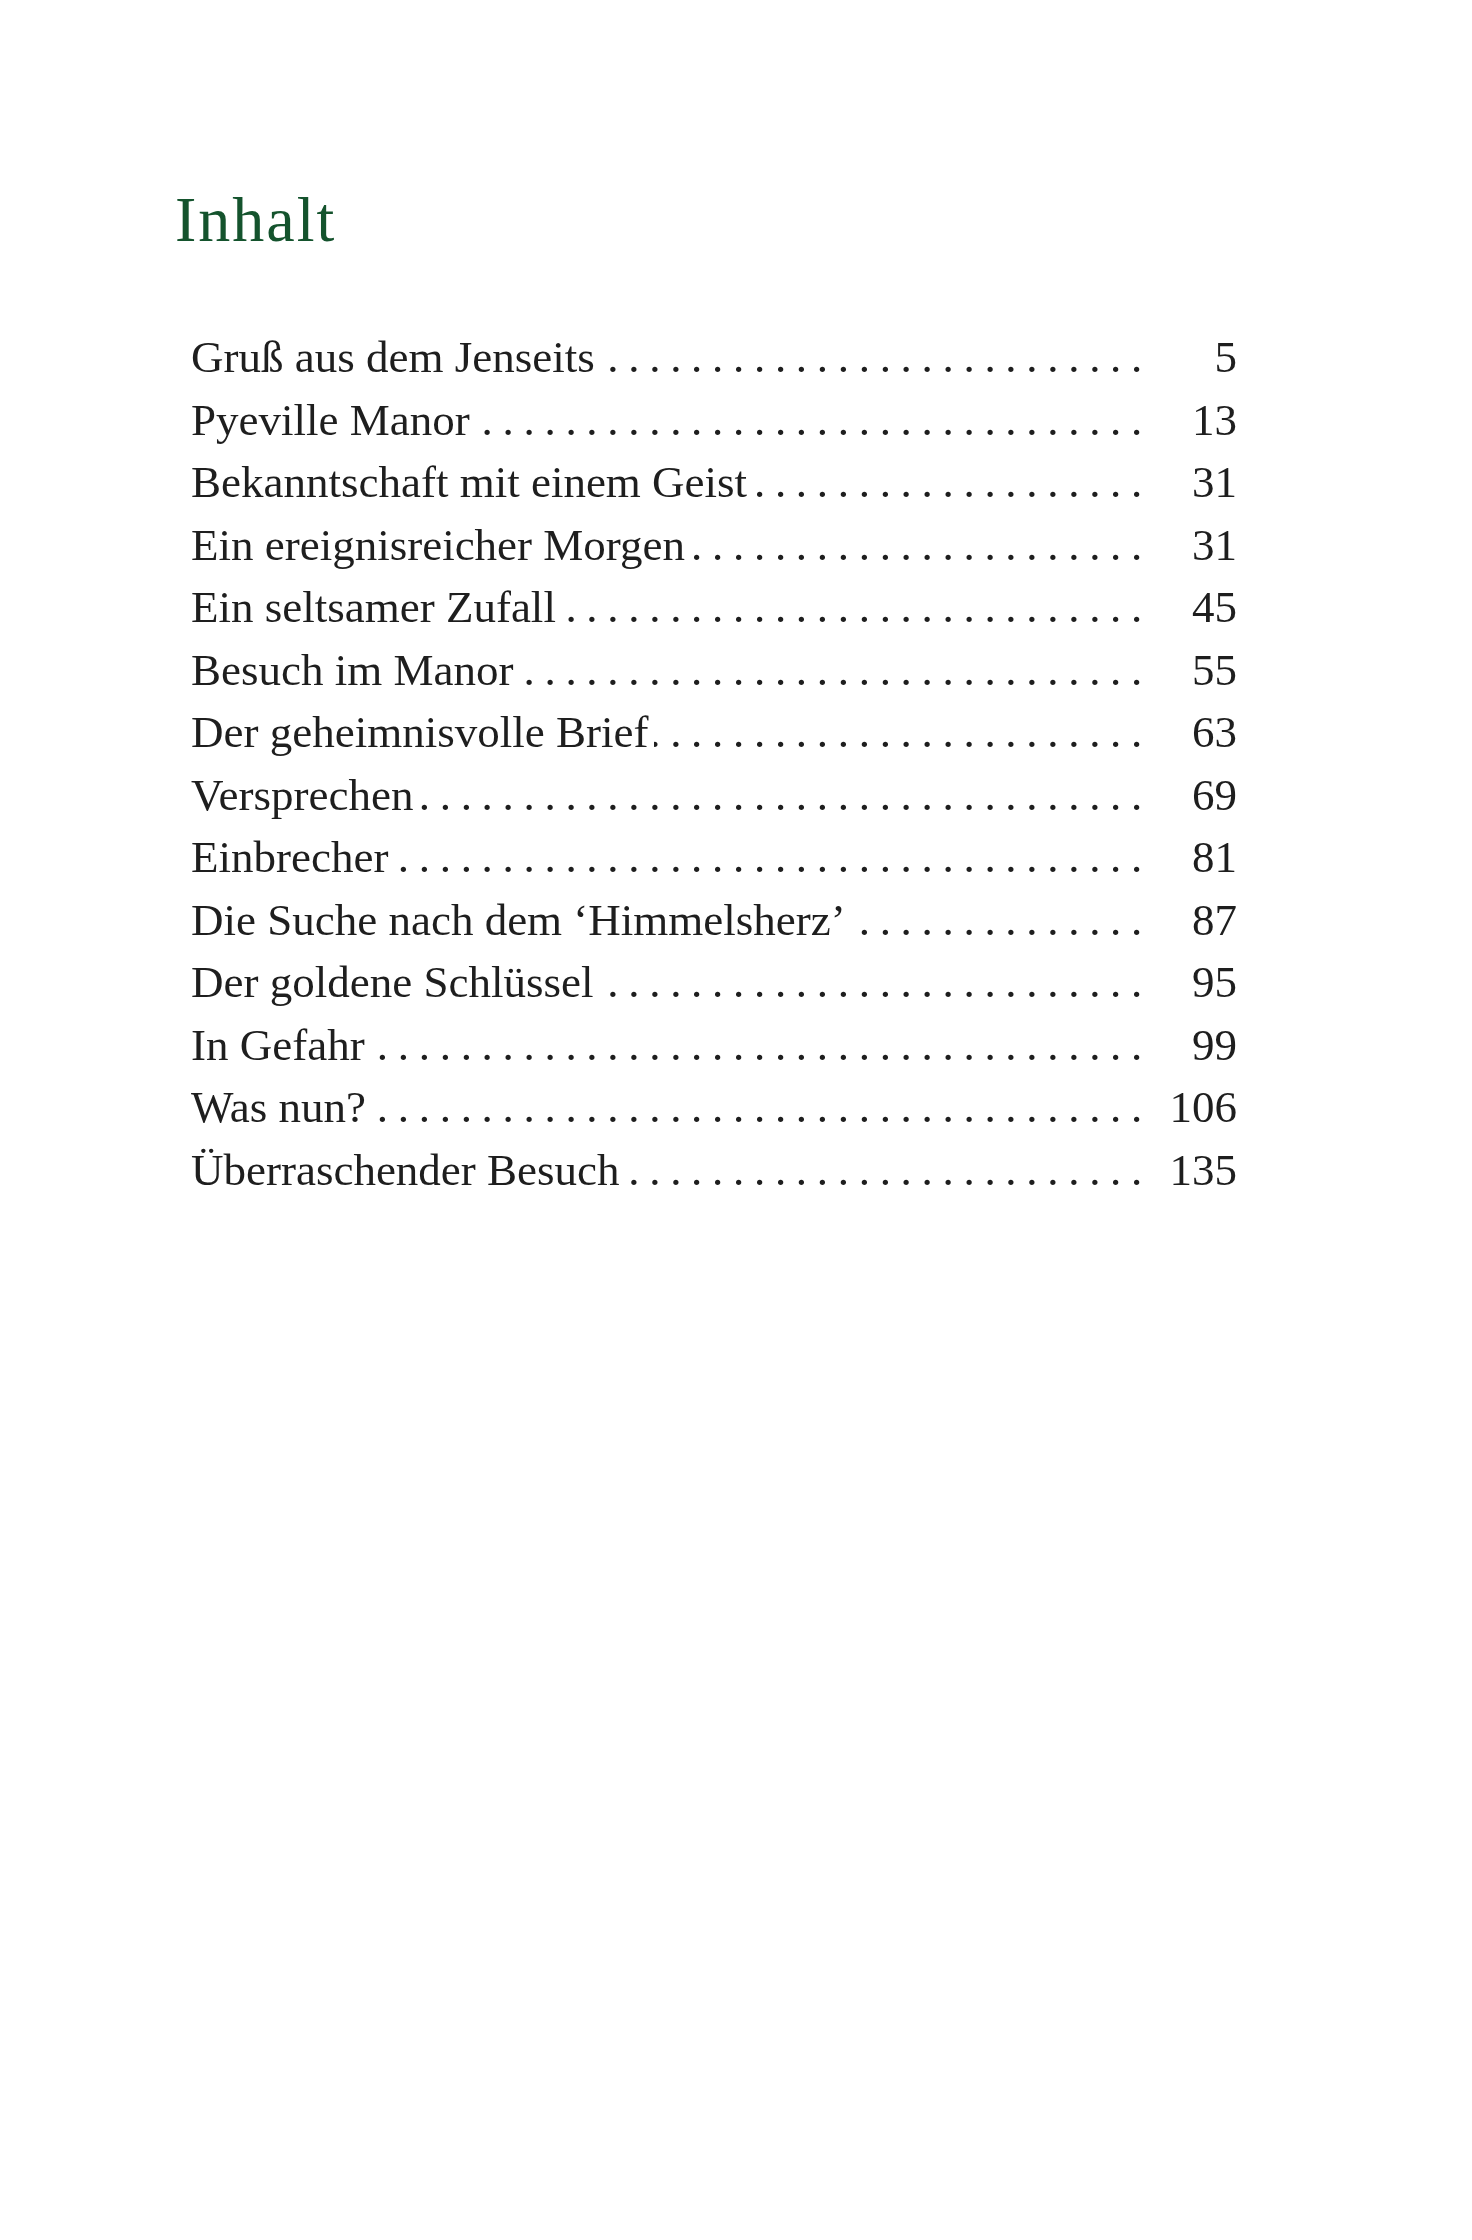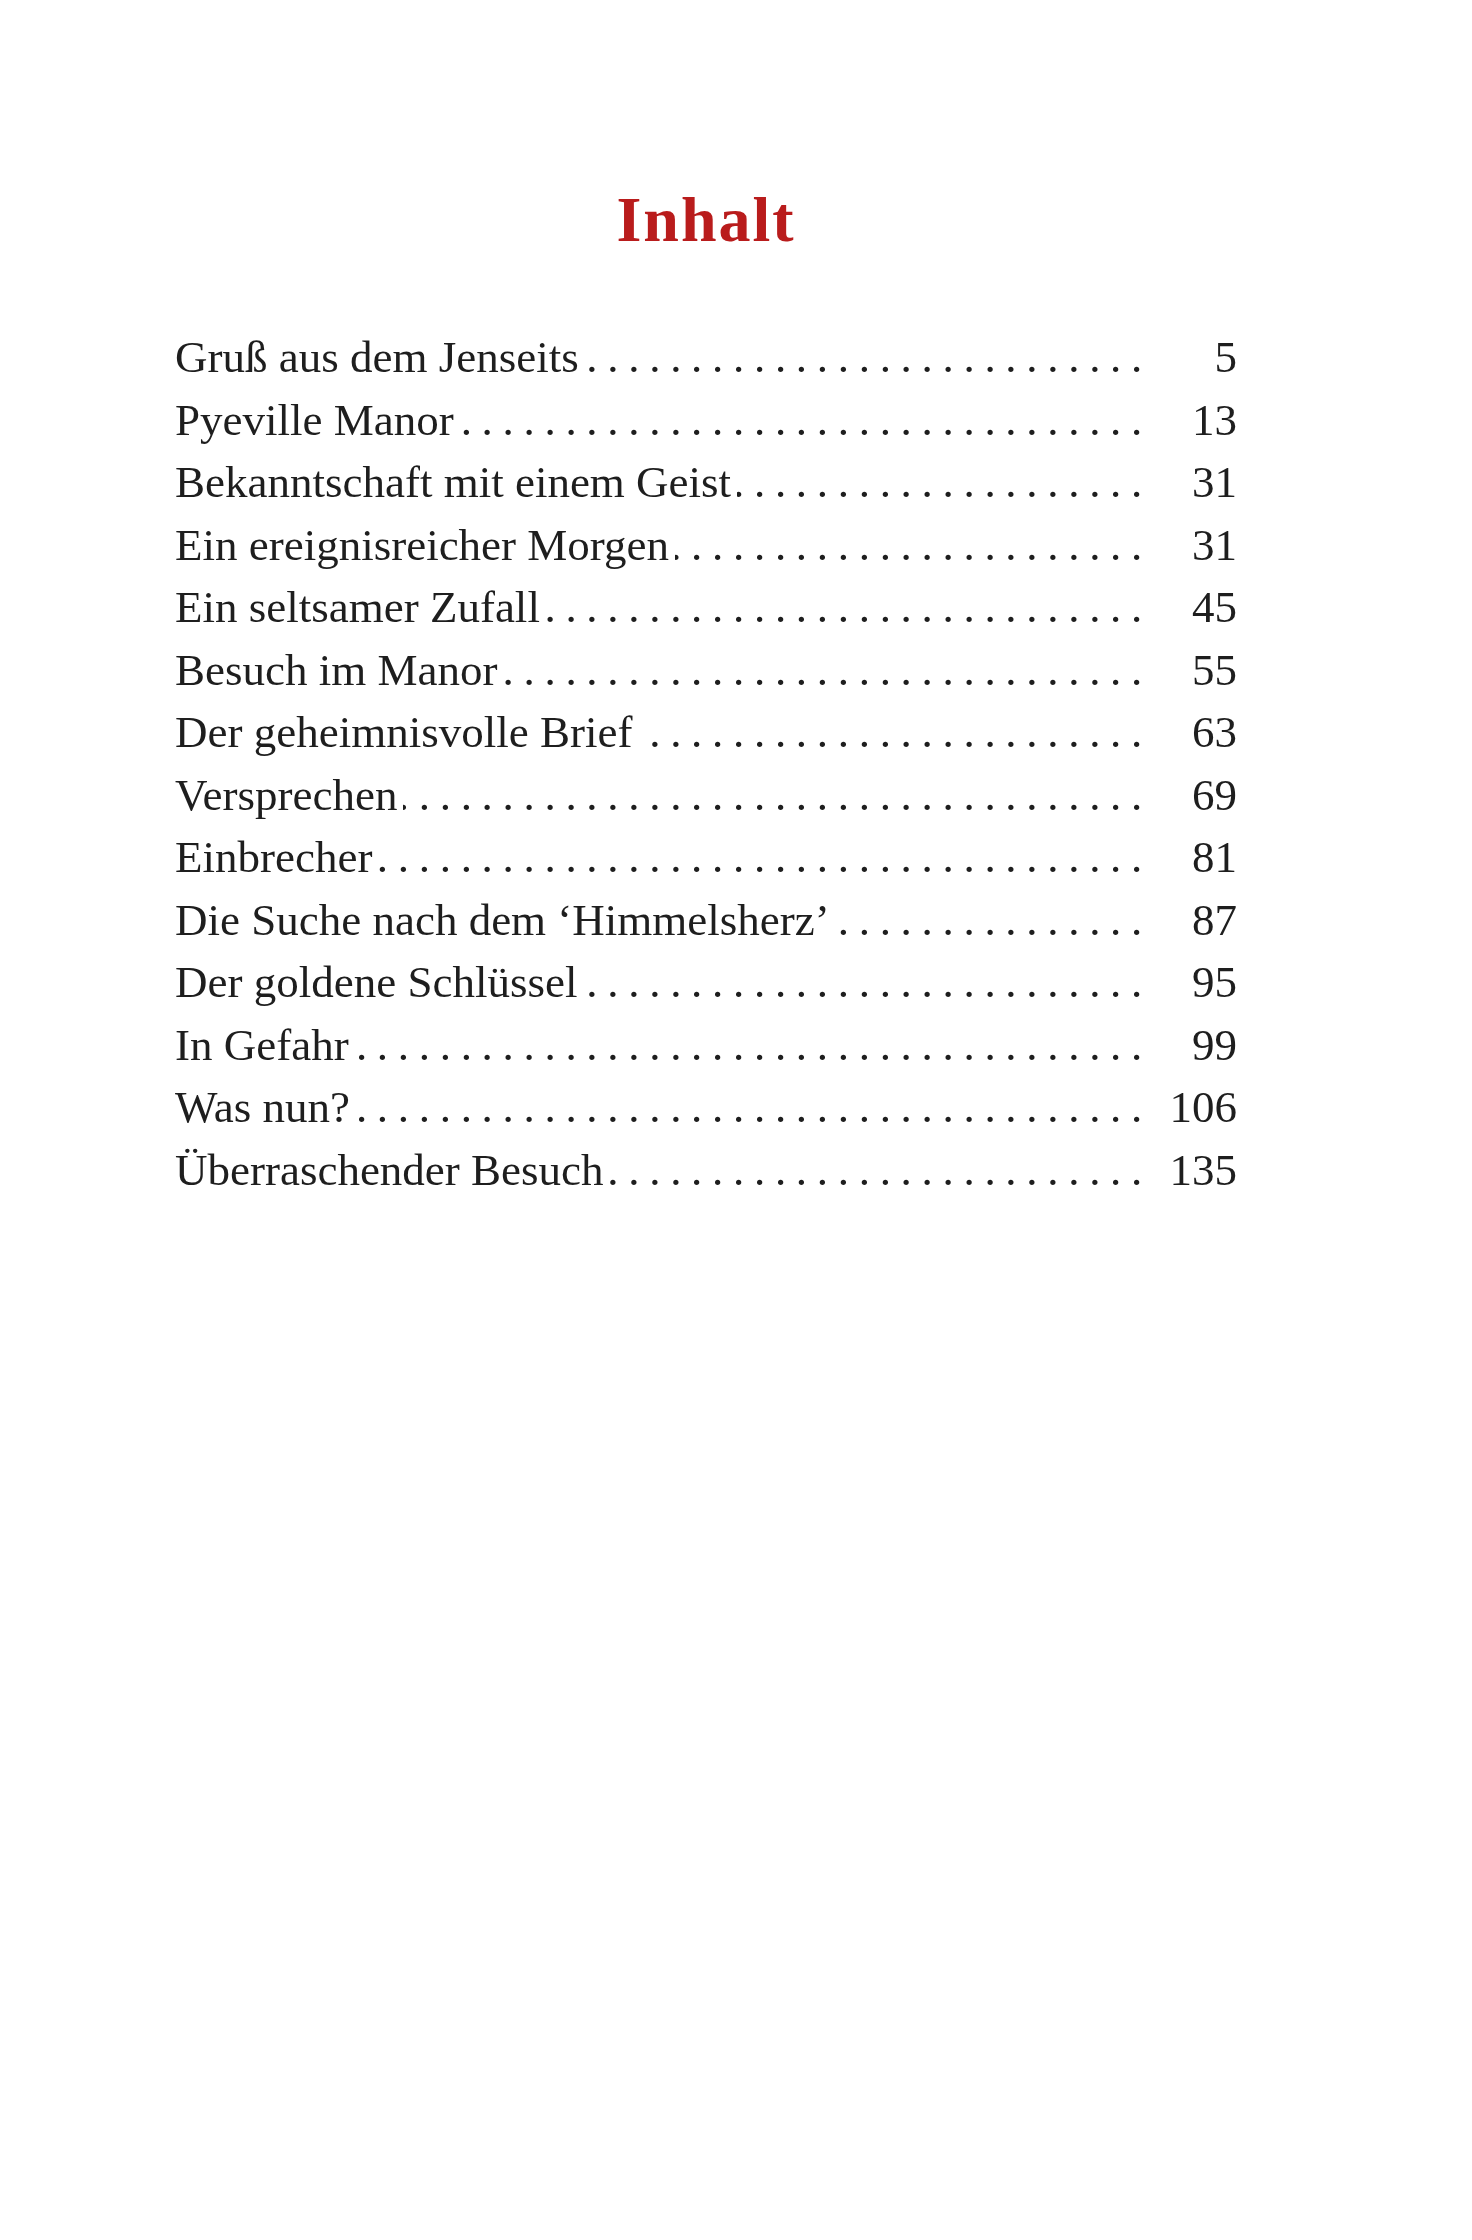--- a/index.html
+++ b/index.html
@@ -28,38 +28,38 @@
     margin-left: 175px;
     width: 1062px;
   }
 
   
   .title {
     margin: 188px 0 0 0;
     padding: 0;
     font-size: 64px;
     line-height: 64px;
-    font-weight: bold;
-    text-align: center;
+    font-weight: normal;
     letter-spacing: 2px;
-    color: #b91c1c;
+    color: #14532d;
   }
 
   
   .toc {
     list-style: none;
     margin: 74px 0 0 0;
     padding: 0;
     font-size: 45px;
     line-height: 62.5px;
   }
 
   .toc-row {
     display: flex;
     align-items: baseline;
+    margin-left: 16px;
   }
 
   .toc-title {
     white-space: nowrap;
     flex: 0 0 auto;
   }
 
   
   .leader {
     flex: 1 1 auto;

